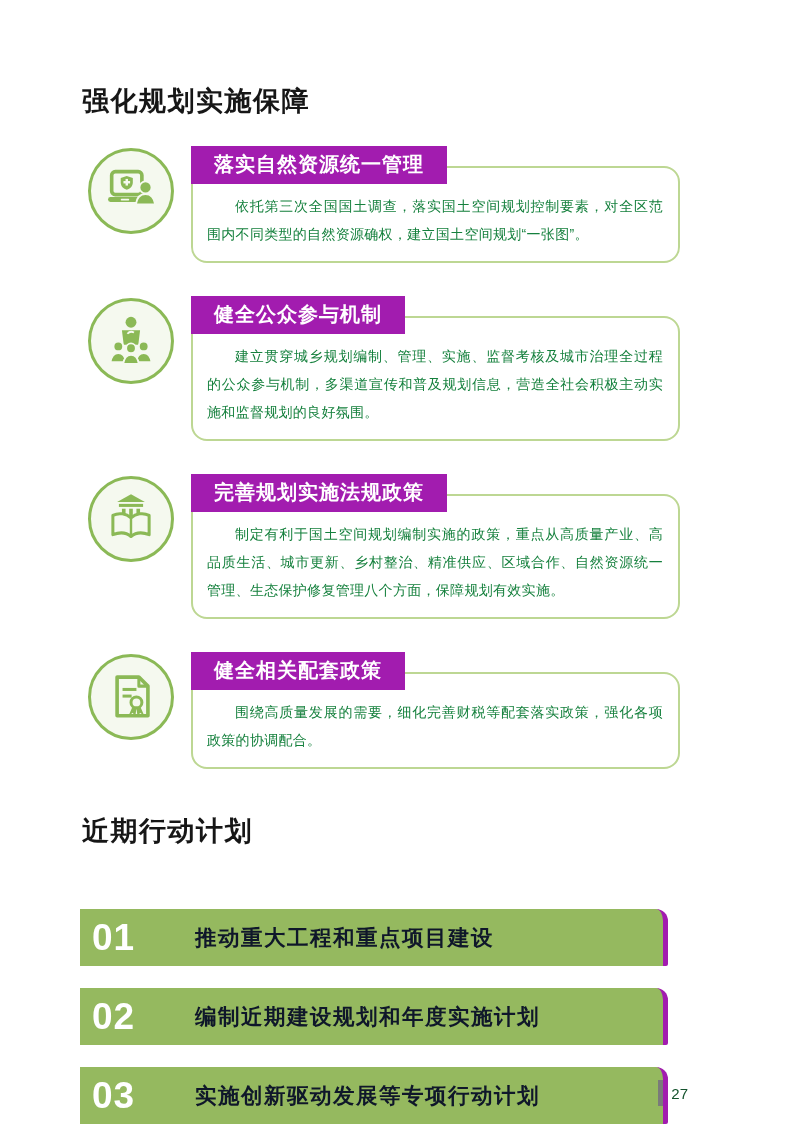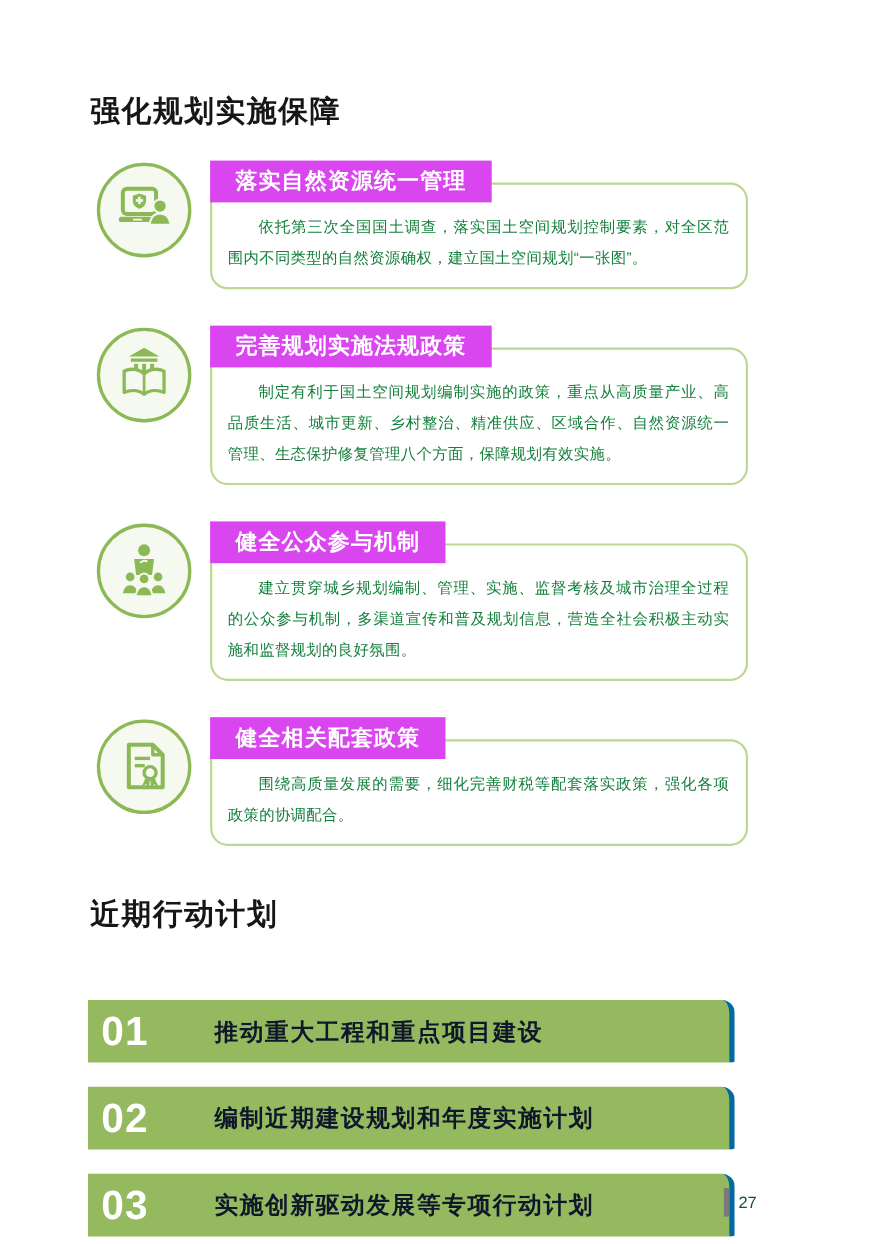--- a/index.html
+++ b/index.html
@@ -41,21 +41,21 @@
     display: flex;
     align-items: center;
     justify-content: center;
     margin-top: 2px;
   }
   .card { flex: 1; margin-left: 17px; }
   .badge {
     position: relative;
     z-index: 1;
     display: inline-block;
-    background: #d946ef;
+    background: #a21caf;
     color: #ffffff;
     font-weight: bold;
     font-size: 20px;
     letter-spacing: 1px;
     padding: 5px 23px 6px 23px;
   }
   .card-box {
     border: 2px solid #bdd793;
     border-radius: 16px;
     margin-top: -18px;
@@ -70,21 +70,21 @@
     color: #15803d;
     text-indent: 2em;
     text-align: justify;
     letter-spacing: 0.3px;
   }
 
   .bars { margin: 0 72px 0 80px; }
   .bar {
     height: 57px;
     background: #95b95f;
-    border-right: 5px solid #0369a1;
+    border-right: 5px solid #a21caf;
     border-radius: 0 12px 2px 0;
     display: flex;
     align-items: center;
     margin-bottom: 22px;
   }
   .bar-number {
     color: #ffffff;
     font-weight: bold;
     font-size: 37px;
     margin-left: 12px;
@@ -134,40 +134,20 @@
           <rect x="10" y="58" width="56" height="8" rx="4" fill="#8bb956"></rect>
           <rect x="31" y="61" width="14" height="2.6" rx="1.3" fill="#f5f9ef"></rect>
           <circle cx="72" cy="42" r="10" fill="#8bb956" stroke="#f5f9ef" stroke-width="3"></circle>
           <path d="M56 70 c2 -13 8 -17 16 -17 c8 0 14 4 16 17 z" fill="#8bb956" stroke="#f5f9ef" stroke-width="3"></path>
         </svg>
       </div>
       <div class="card">
         <div class="badge">落实自然资源统一管理</div>
         <div class="card-box">
           <p class="body-text">依托第三次全国国土调查，落实国土空间规划控制要素，对全区范围内不同类型的自然资源确权，建立国土空间规划“一张图”。</p>
-        </div>
-      </div>
-    </div>
-
-    <div class="section">
-      <div class="icon-circle">
-        <svg class="icon-svg" width="58" height="58" viewBox="0 0 96 96">
-          <path d="M48 7 L25 20 H71 Z" fill="#8bb956"></path>
-          <rect x="28" y="23" width="40" height="5" fill="#8bb956"></rect>
-          <rect x="33" y="31" width="6" height="24" fill="#8bb956"></rect>
-          <rect x="45" y="31" width="6" height="24" fill="#8bb956"></rect>
-          <rect x="57" y="31" width="6" height="24" fill="#8bb956"></rect>
-          <path d="M18 42 C28 37 40 39 48 46 C56 39 68 37 78 42 V74 C68 70 56 70 48 77 C40 70 28 70 18 74 Z" fill="#f5f9ef" stroke="#8bb956" stroke-width="5" stroke-linejoin="round"></path>
-          <path d="M48 46 V77" stroke="#8bb956" stroke-width="4"></path>
-        </svg>
-      </div>
-      <div class="card">
-        <div class="badge">完善规划实施法规政策</div>
-        <div class="card-box">
-          <p class="body-text">制定有利于国土空间规划编制实施的政策，重点从高质量产业、高品质生活、城市更新、乡村整治、精准供应、区域合作、自然资源统一管理、生态保护修复管理八个方面，保障规划有效实施。</p>
         </div>
       </div>
     </div>
 
     <div class="section">
       <div class="icon-circle">
         <svg class="icon-svg" width="58" height="58" viewBox="0 0 96 96">
           <circle cx="48" cy="17" r="9" fill="#8bb956"></circle>
           <path d="M33 30 H63 L60 54 H36 Z" fill="#8bb956"></path>
           <path d="M42 36 a9 9 0 0 1 11 -2" stroke="#f5f9ef" stroke-width="3" fill="none"></path>
@@ -183,20 +163,40 @@
         <div class="badge">健全公众参与机制</div>
         <div class="card-box">
           <p class="body-text">建立贯穿城乡规划编制、管理、实施、监督考核及城市治理全过程的公众参与机制，多渠道宣传和普及规划信息，营造全社会积极主动实施和监督规划的良好氛围。</p>
         </div>
       </div>
     </div>
 
     <div class="section">
       <div class="icon-circle">
         <svg class="icon-svg" width="58" height="58" viewBox="0 0 96 96">
+          <path d="M48 7 L25 20 H71 Z" fill="#8bb956"></path>
+          <rect x="28" y="23" width="40" height="5" fill="#8bb956"></rect>
+          <rect x="33" y="31" width="6" height="24" fill="#8bb956"></rect>
+          <rect x="45" y="31" width="6" height="24" fill="#8bb956"></rect>
+          <rect x="57" y="31" width="6" height="24" fill="#8bb956"></rect>
+          <path d="M18 42 C28 37 40 39 48 46 C56 39 68 37 78 42 V74 C68 70 56 70 48 77 C40 70 28 70 18 74 Z" fill="#f5f9ef" stroke="#8bb956" stroke-width="5" stroke-linejoin="round"></path>
+          <path d="M48 46 V77" stroke="#8bb956" stroke-width="4"></path>
+        </svg>
+      </div>
+      <div class="card">
+        <div class="badge">完善规划实施法规政策</div>
+        <div class="card-box">
+          <p class="body-text">制定有利于国土空间规划编制实施的政策，重点从高质量产业、高品质生活、城市更新、乡村整治、精准供应、区域合作、自然资源统一管理、生态保护修复管理八个方面，保障规划有效实施。</p>
+        </div>
+      </div>
+    </div>
+
+    <div class="section">
+      <div class="icon-circle">
+        <svg class="icon-svg" width="58" height="58" viewBox="0 0 96 96">
           <path d="M25 15 H61 L76 30 V79 H25 Z" fill="none" stroke="#8bb956" stroke-width="6" stroke-linejoin="round"></path>
           <path d="M61 15 V30 H76" fill="none" stroke="#8bb956" stroke-width="5" stroke-linejoin="round"></path>
           <rect x="34" y="33" width="23" height="5" fill="#8bb956"></rect>
           <rect x="34" y="44" width="15" height="5" fill="#8bb956"></rect>
           <circle cx="57" cy="57" r="9" fill="none" stroke="#8bb956" stroke-width="5"></circle>
           <path d="M51 63 L44 79 L51 74 L55 81 L57 67 Z" fill="#8bb956"></path>
           <path d="M63 63 L70 79 L63 74 L59 81 L57 67 Z" fill="#8bb956"></path>
         </svg>
       </div>
       <div class="card">

